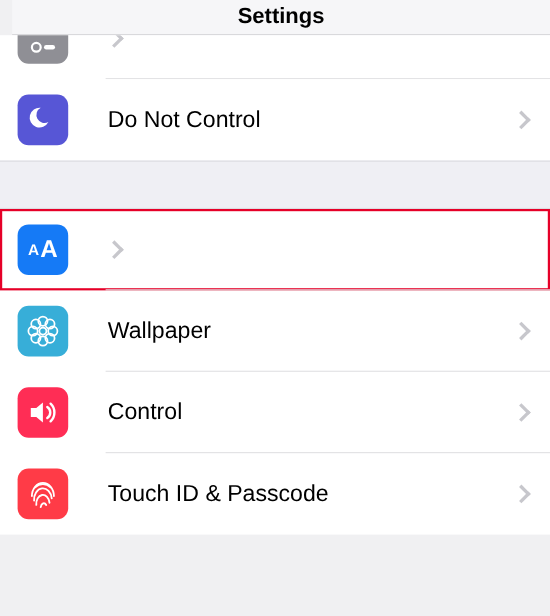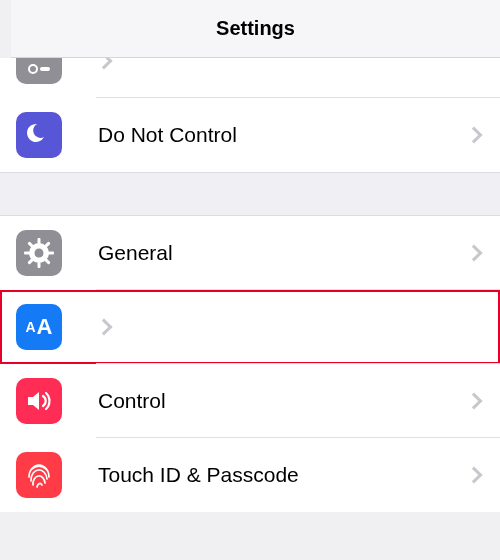--- a/index.html
+++ b/index.html
@@ -4,21 +4,21 @@
 <style>
   * { margin: 0; padding: 0; box-sizing: border-box; }
   body {
     width: 500px;
     height: 560px;
     font-family: -apple-system, "Helvetica Neue", Helvetica, Arial, sans-serif;
     background: #f0f0f2;
     overflow: hidden;
   }
   .header {
-    height: 58px;
+    height: 32px;
     background: #f6f6f8;
     border-bottom: 1px solid #d6d6d9;
     display: flex;
     align-items: center;
     justify-content: center;
     font-size: 20px;
     font-weight: 600;
     color: #000;
     margin-left: 11px;
   }
@@ -127,51 +127,48 @@
     <span class="label">Do Not Control</span>
     <span class="chevron"></span>
   </div>
 
 </div>
 
 <div class="sep"></div>
 
 <div class="group">
 
-  <div class="row">
-    <div class="icon-box icon-general">
-      <svg width="32" height="32" viewBox="0 0 32 32">
-        <g fill="#fff">
-          <circle cx="16" cy="16" r="10"></circle>
-          <g>
-            <rect x="14.5" y="1" width="3" height="6" rx="1"></rect>
-            <rect x="14.5" y="25" width="3" height="6" rx="1"></rect>
-            <rect x="1" y="14.5" width="6" height="3" rx="1"></rect>
-            <rect x="25" y="14.5" width="6" height="3" rx="1"></rect>
-            <rect x="14.5" y="1" width="3" height="6" rx="1" transform="rotate(45 16 16)"></rect>
-            <rect x="14.5" y="25" width="3" height="6" rx="1" transform="rotate(45 16 16)"></rect>
-            <rect x="1" y="14.5" width="6" height="3" rx="1" transform="rotate(45 16 16)"></rect>
-            <rect x="25" y="14.5" width="6" height="3" rx="1" transform="rotate(45 16 16)"></rect>
-          </g>
-        </g>
-        <circle cx="16" cy="16" r="4.5" fill="#8f8f95"></circle>
-      </svg>
-    </div>
-    <span class="label">General</span>
-    <span class="chevron"></span>
-  </div>
 
   <div class="row highlight">
     <div class="icon-box icon-display">
       <span class="aa-small">A</span>
         <span class="aa-large">A</span>
     </div>
     <span class="chevron"></span>
   </div>
 
+  <div class="row">
+    <div class="icon-box icon-wallpaper">
+      <svg width="34" height="34" viewBox="0 0 34 34">
+        <g stroke="#fff" stroke-width="1.6" fill="none">
+          <circle cx="17" cy="17" r="3.2"></circle>
+          <circle cx="17" cy="8" r="4.2"></circle>
+          <circle cx="17" cy="26" r="4.2"></circle>
+          <circle cx="8" cy="17" r="4.2"></circle>
+          <circle cx="26" cy="17" r="4.2"></circle>
+          <circle cx="10.6" cy="10.6" r="4.2"></circle>
+          <circle cx="23.4" cy="10.6" r="4.2"></circle>
+          <circle cx="10.6" cy="23.4" r="4.2"></circle>
+          <circle cx="23.4" cy="23.4" r="4.2"></circle>
+        </g>
+      </svg>
+    </div>
+    <span class="label">Wallpaper</span>
+    <span class="chevron"></span>
+  </div>
 
   <div class="row">
     <div class="icon-box icon-sounds">
       <svg width="30" height="30" viewBox="0 0 30 30">
         <path d="M4 11 L9 11 L15 6 L15 24 L9 19 L4 19 Z" fill="#fff"></path>
         <path d="M19 10 A6 6 0 0 1 19 20" stroke="#fff" stroke-width="2.2" fill="none" stroke-linecap="round"></path>
         <path d="M22 7 A11 11 0 0 1 22 23" stroke="#fff" stroke-width="2.2" fill="none" stroke-linecap="round"></path>
       </svg>
     </div>
     <span class="label">Control</span>

